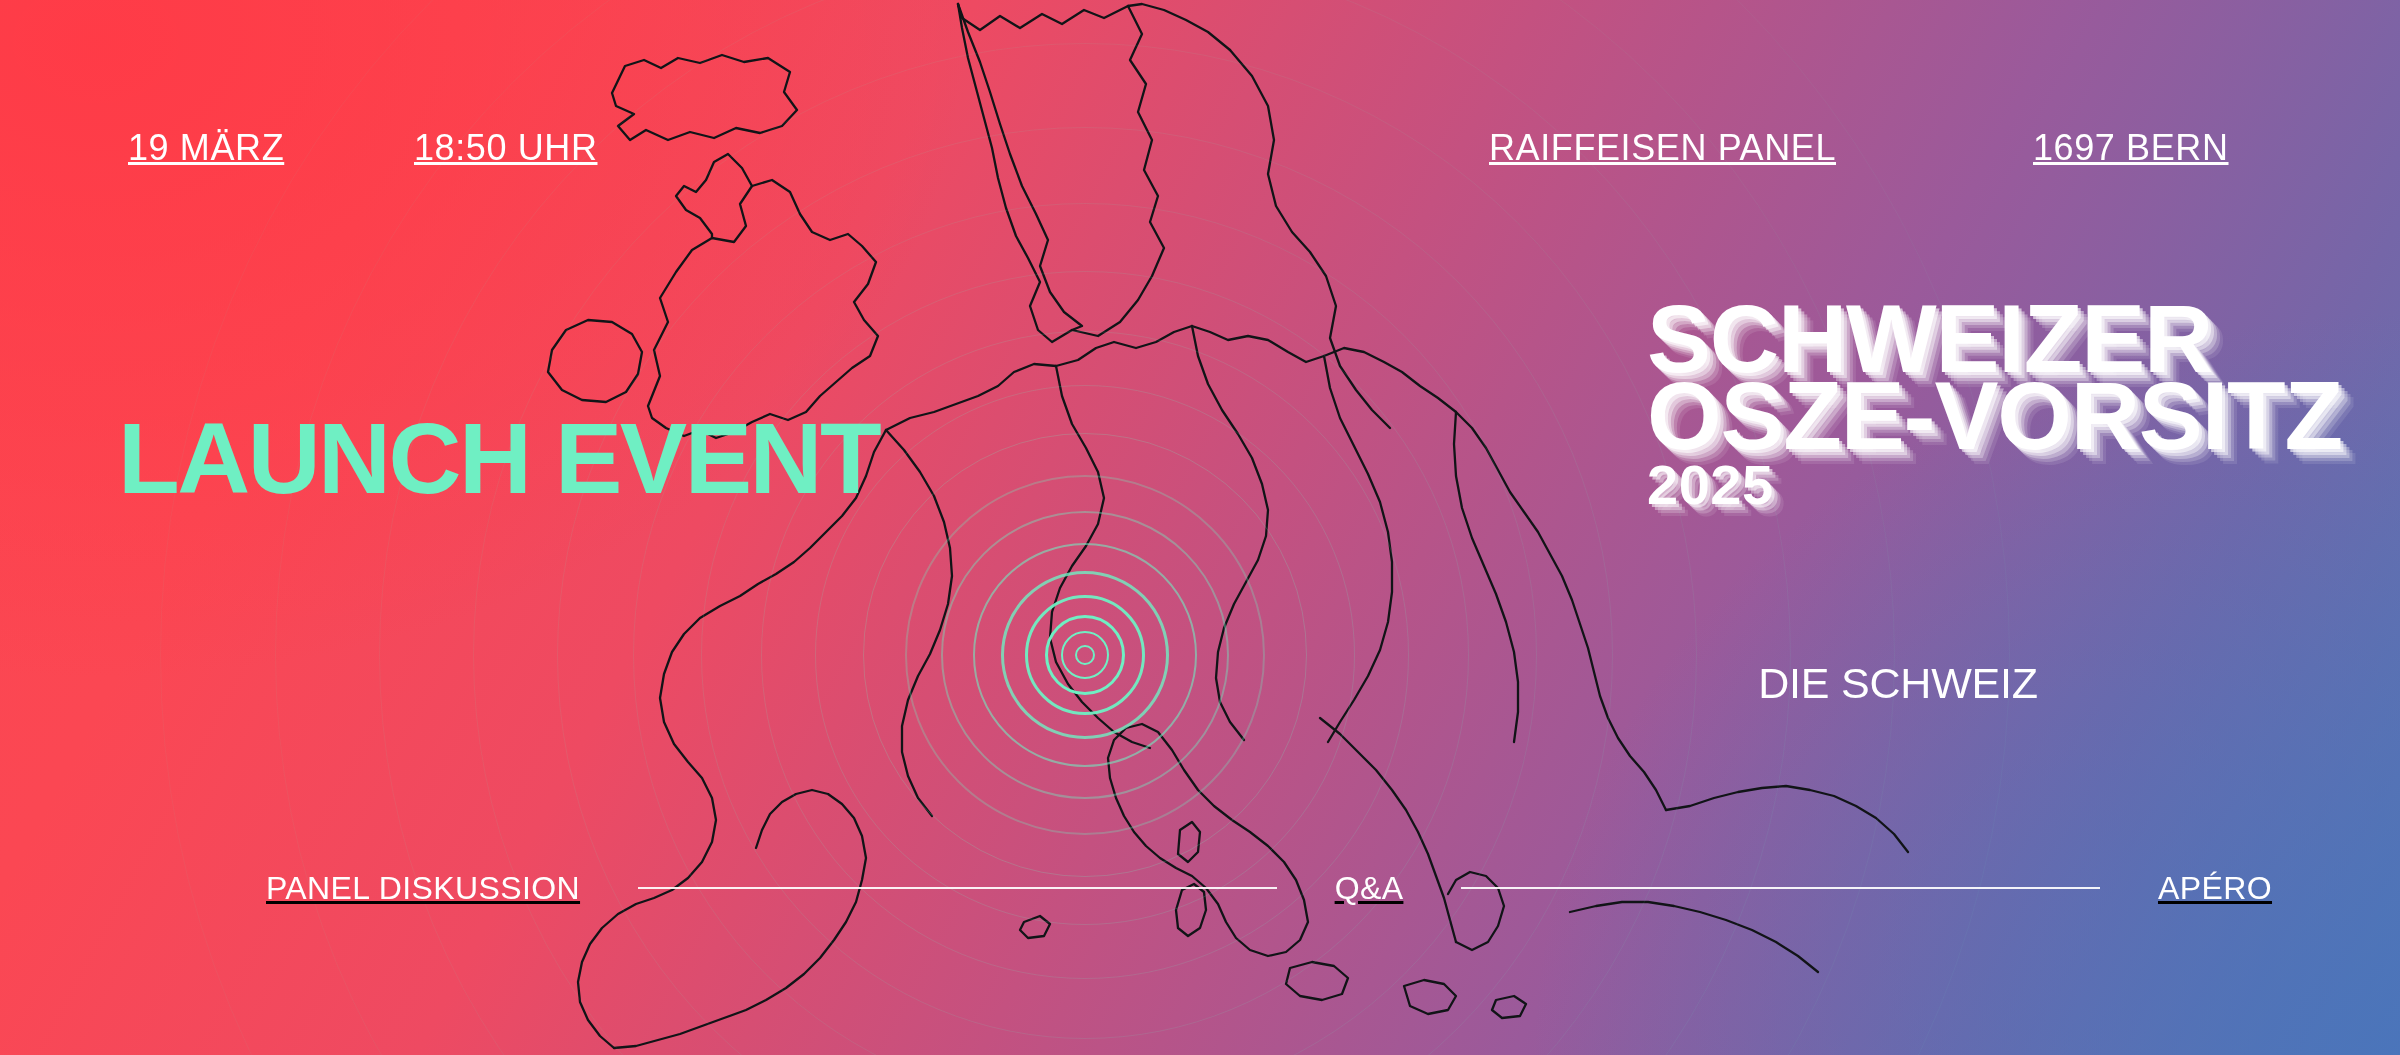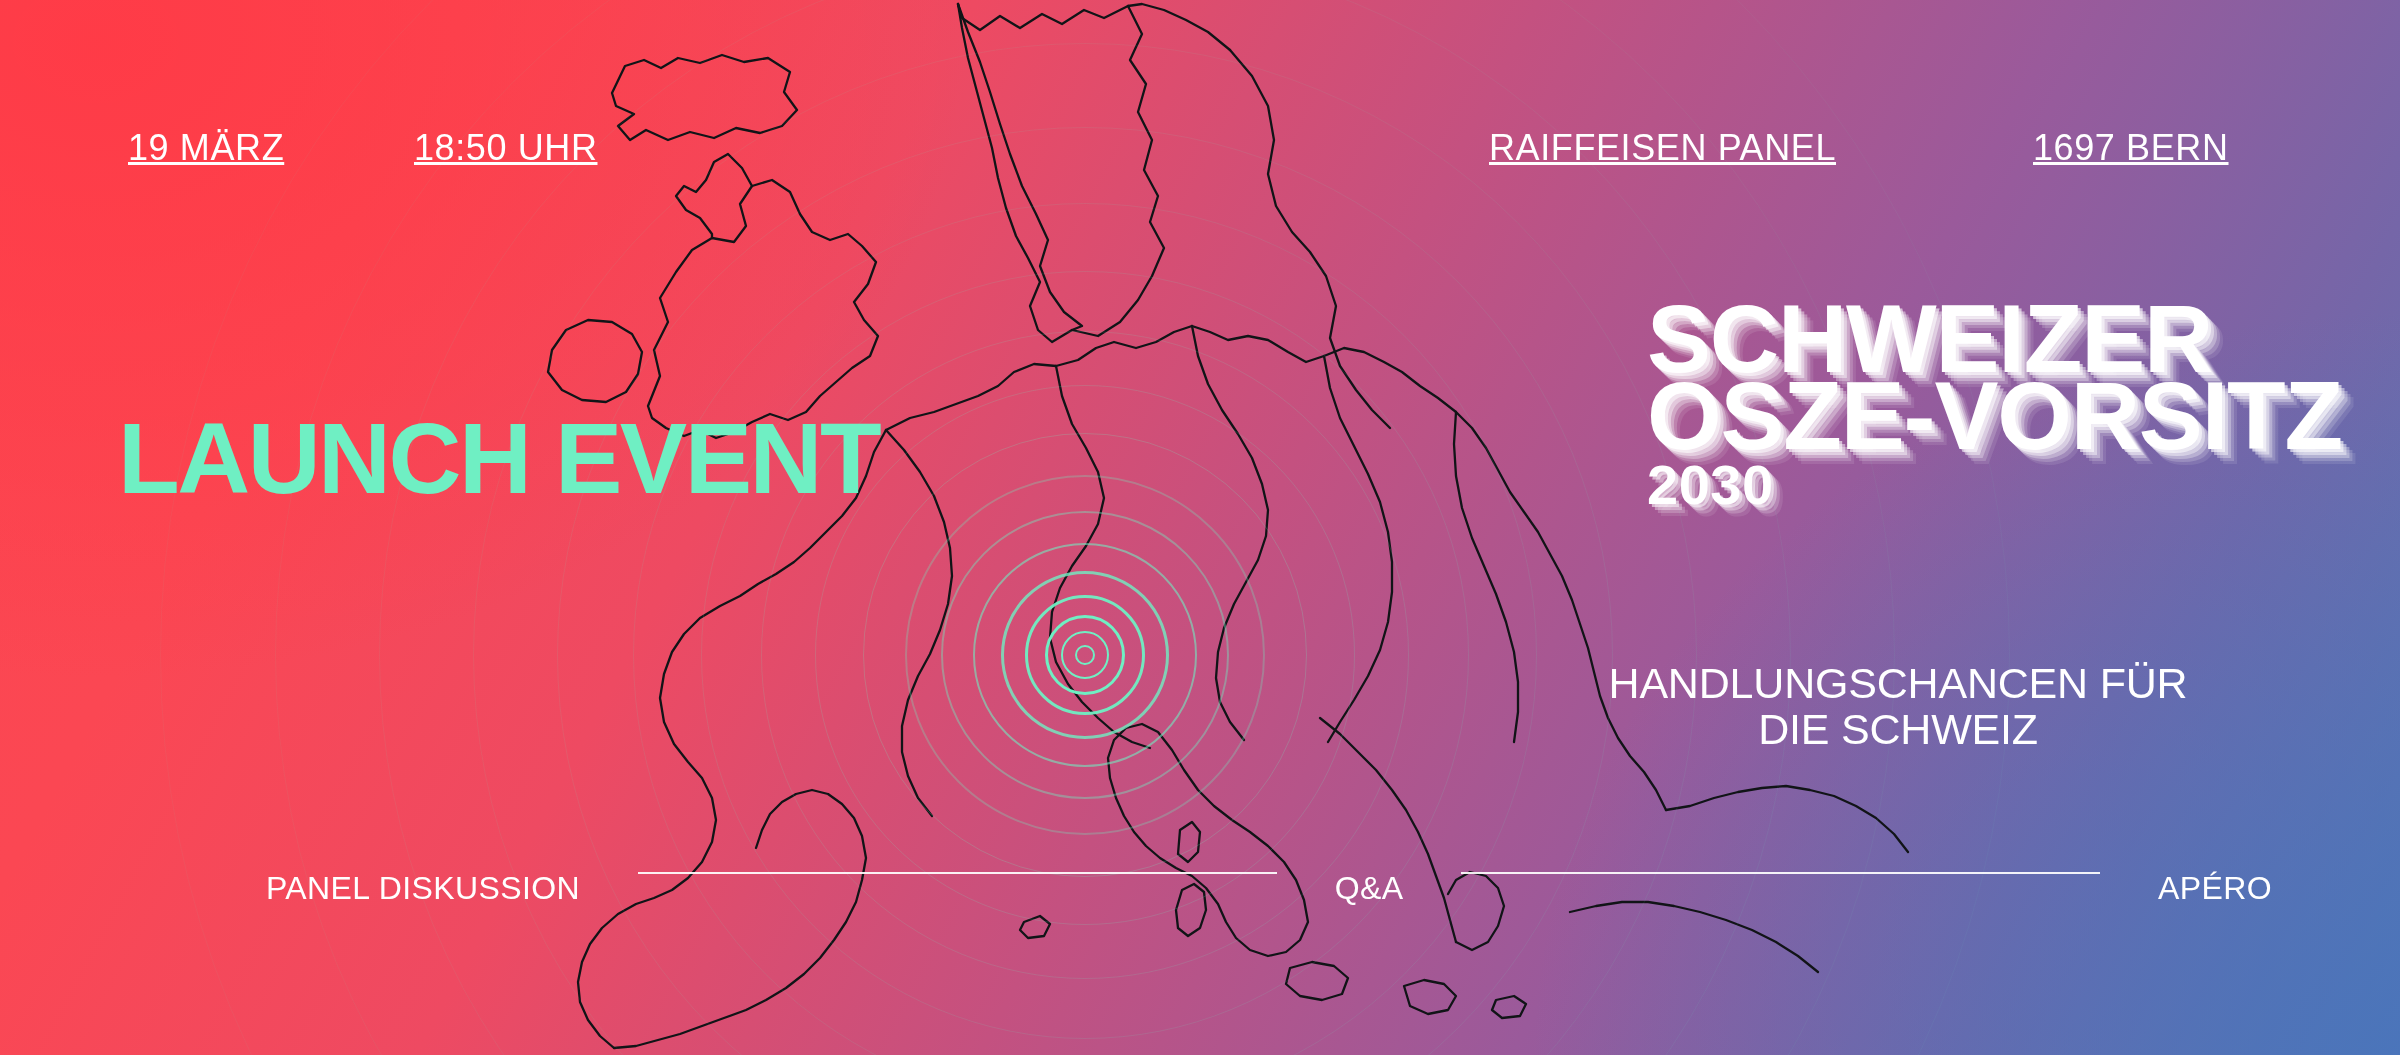--- a/index.html
+++ b/index.html
@@ -149,21 +149,23 @@
     text-transform:uppercase;
   }
   .subtitle span{ display:block; }
 
   
   .footer{
     position:absolute;
     left:266px; right:128px;
     top:872px;
     display:flex;
+    align-items:center;
     gap:8px;
+    text-decoration:underline;
   }
   .footer .lbl{
     color:#ffffff;
     font-size:32px;
     font-weight:400;
     letter-spacing:.4px;
     white-space:nowrap;
     text-transform:uppercase;
     line-height:1;
   }
@@ -265,25 +267,24 @@
   <div class="meta" id="meta-venue">RAIFFEISEN PANEL</div>
   <div class="meta" id="meta-city">1697 BERN</div>
 
   <div class="teal-head">
     <span class="l2">LAUNCH EVENT</span>
   </div>
 
   <div class="hero">
     <span class="big l1">SCHWEIZER</span>
     <span class="big l2">OSZE-VORSITZ</span>
-    <span class="year">2030</span>
+    <span class="year">2025</span>
   </div>
 
   <div class="subtitle">
-    <span>HANDLUNGSCHANCEN FÜR</span>
     <span>DIE SCHWEIZ</span>
   </div>
 
   <div class="footer">
     <span class="lbl">PANEL DISKUSSION</span>
     <span class="rule"></span>
     <span class="lbl qa">Q&amp;A</span>
     <span class="rule"></span>
     <span class="lbl">APÉRO</span>
   </div>

